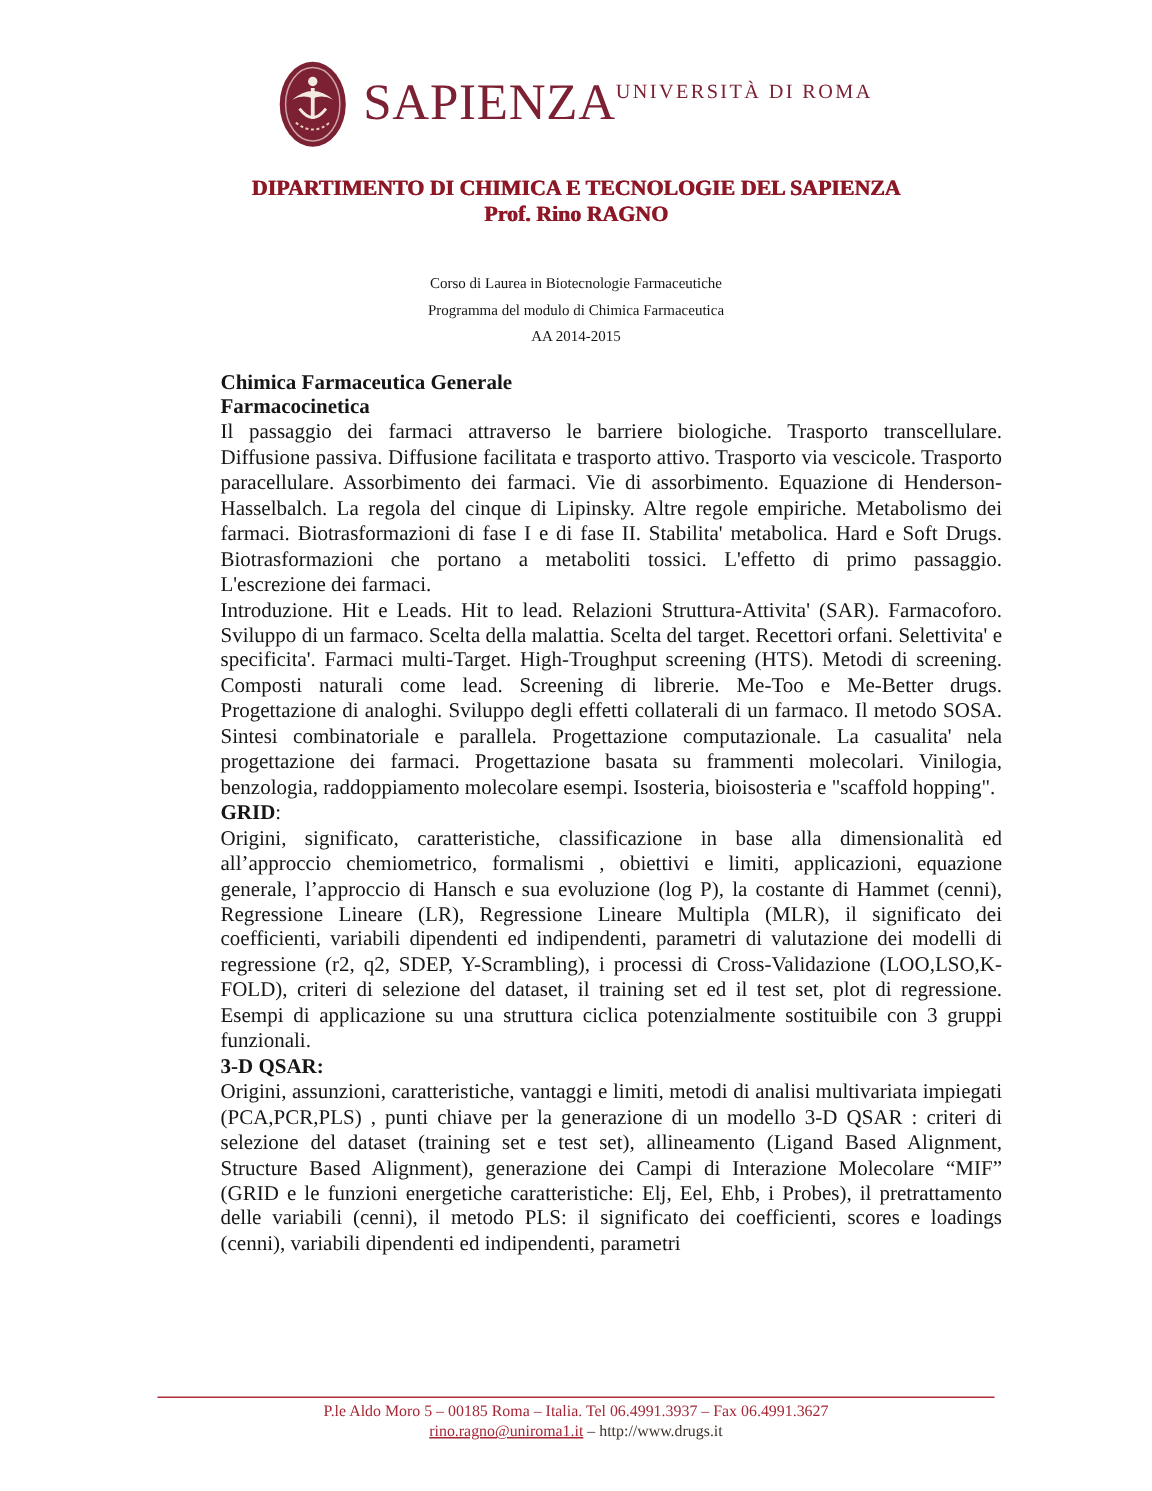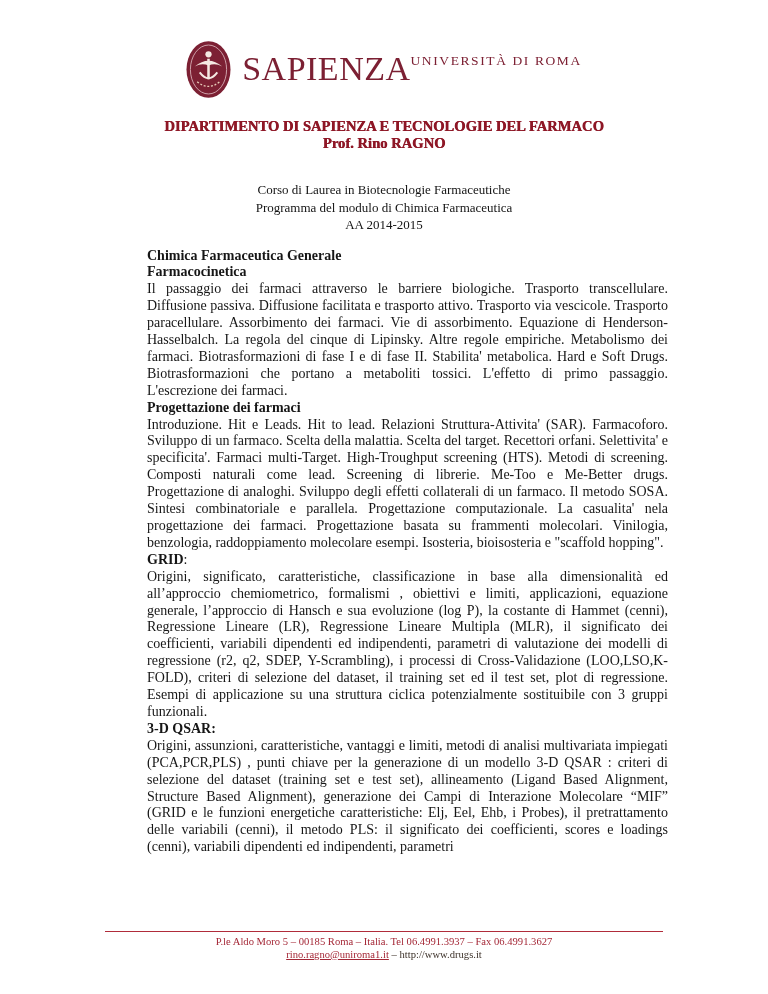--- a/index.html
+++ b/index.html
@@ -13,21 +13,21 @@
   .crest svg { display:block; width:45px; height:59px; }
   .wordmark-block { display:flex; flex-direction:row; align-items:flex-start; }
   .wordmark { color:#7c2033; font-size:34px; line-height:0.95; letter-spacing:0.5px; }
   .logo-sub { color:#7c2033; font-size:13.5px; letter-spacing:1.6px; margin-top:0; }
 
   .dept {
     text-align:center; margin-top:19px; color:#8e1726; font-weight:bold;
     font-size:14.6px; line-height:17px; text-shadow:0.5px 0 0 #8e1726;
   }
 
-  .course { text-align:center; margin-top:29px; font-size:13px; line-height:17.5px; color:#141414; }
+  .course { text-align:center; margin-top:29px; font-size:10px; line-height:17.5px; color:#141414; }
 
   .content {
     margin:14px 100px 0 147px; font-size:14px; line-height:16.9px;
     color:#161616; text-align:justify;
   }
   .content p { margin:0; }
   .head { font-weight:bold; }
 
   .footer { position:absolute; left:0; right:0; top:931px; text-align:center; }
   .footer-rule { width:558px; margin:0 auto 3px auto; border:none; border-top:1.2px solid #b02c3a; height:0; }
@@ -52,35 +52,34 @@
         <path d="M11.5 42.5 Q23 52 34.5 42.5" fill="none" stroke="#e8cdb9" stroke-width="1.4" stroke-dasharray="2 1.8"></path>
       </svg>
     </span>
     <span class="wordmark-block">
       <span class="wordmark">SAPIENZA</span>
       <span class="logo-sub">UNIVERSITÀ DI ROMA</span>
     </span>
   </div>
 
   <div class="dept">
-    <div>DIPARTIMENTO DI SAPIENZA E TECNOLOGIE DEL FARMACO</div>
+    <div>DIPARTIMENTO DI CHIMICA E TECNOLOGIE DEL SAPIENZA</div>
     <div>Prof. Rino RAGNO</div>
   </div>
 
   <div class="course">
     <div>Corso di Laurea in Biotecnologie Farmaceutiche</div>
     <div>Programma del modulo di Chimica Farmaceutica</div>
     <div>AA 2014-2015</div>
   </div>
 
   <div class="content">
     <p><span class="head">Chimica Farmaceutica Generale</span></p>
     <p><span class="head">Farmacocinetica</span></p>
     <p>Il passaggio dei farmaci attraverso le barriere biologiche. Trasporto transcellulare. Diffusione passiva. Diffusione facilitata e trasporto attivo. Trasporto via vescicole. Trasporto paracellulare. Assorbimento dei farmaci. Vie di assorbimento. Equazione di Henderson-Hasselbalch. La regola del cinque di Lipinsky. Altre regole empiriche. Metabolismo dei farmaci. Biotrasformazioni di fase I e di fase II. Stabilita' metabolica. Hard e Soft Drugs. Biotrasformazioni che portano a metaboliti tossici. L'effetto di primo passaggio. L'escrezione dei farmaci.</p>
-    <p><span class="head">Progettazione dei farmaci</span></p>
     <p>Introduzione. Hit e Leads. Hit to lead. Relazioni Struttura-Attivita' (SAR). Farmacoforo. Sviluppo di un farmaco. Scelta della malattia. Scelta del target. Recettori orfani. Selettivita' e specificita'. Farmaci multi-Target. High-Troughput screening (HTS). Metodi di screening. Composti naturali come lead. Screening di librerie. Me-Too e Me-Better drugs. Progettazione di analoghi. Sviluppo degli effetti collaterali di un farmaco. Il metodo SOSA. Sintesi combinatoriale e parallela. Progettazione computazionale. La casualita' nela progettazione dei farmaci. Progettazione basata su frammenti molecolari. Vinilogia, benzologia, raddoppiamento molecolare esempi. Isosteria, bioisosteria e "scaffold hopping".</p>
     <p><span class="head">GRID</span><span>:</span></p>
     <p>Origini, significato, caratteristiche, classificazione in base alla dimensionalità ed all’approccio chemiometrico, formalismi , obiettivi e limiti, applicazioni, equazione generale, l’approccio di Hansch e sua evoluzione (log P), la costante di Hammet (cenni), Regressione Lineare (LR), Regressione Lineare Multipla (MLR), il significato dei coefficienti, variabili dipendenti ed indipendenti, parametri di valutazione dei modelli di regressione (r2, q2, SDEP, Y-Scrambling), i processi di Cross-Validazione (LOO,LSO,K-FOLD), criteri di selezione del dataset, il training set ed il test set, plot di regressione. Esempi di applicazione su una struttura ciclica potenzialmente sostituibile con 3 gruppi funzionali.</p>
     <p><span class="head">3-D QSAR:</span></p>
     <p>Origini, assunzioni, caratteristiche, vantaggi e limiti, metodi di analisi multivariata impiegati (PCA,PCR,PLS) , punti chiave per la generazione di un modello 3-D QSAR : criteri di selezione del dataset (training set e test set), allineamento (Ligand Based Alignment, Structure Based Alignment), generazione dei Campi di Interazione Molecolare “MIF” (GRID e le funzioni energetiche caratteristiche: Elj, Eel, Ehb, i Probes), il pretrattamento delle variabili (cenni), il metodo PLS: il significato dei coefficienti, scores e loadings (cenni), variabili dipendenti ed indipendenti, parametri</p>
   </div>
 
   <div class="footer">
     <div class="footer-rule"></div>
     <div class="footer-line1">P.le Aldo Moro 5 – 00185 Roma – Italia. Tel 06.4991.3937 – Fax 06.4991.3627</div>

